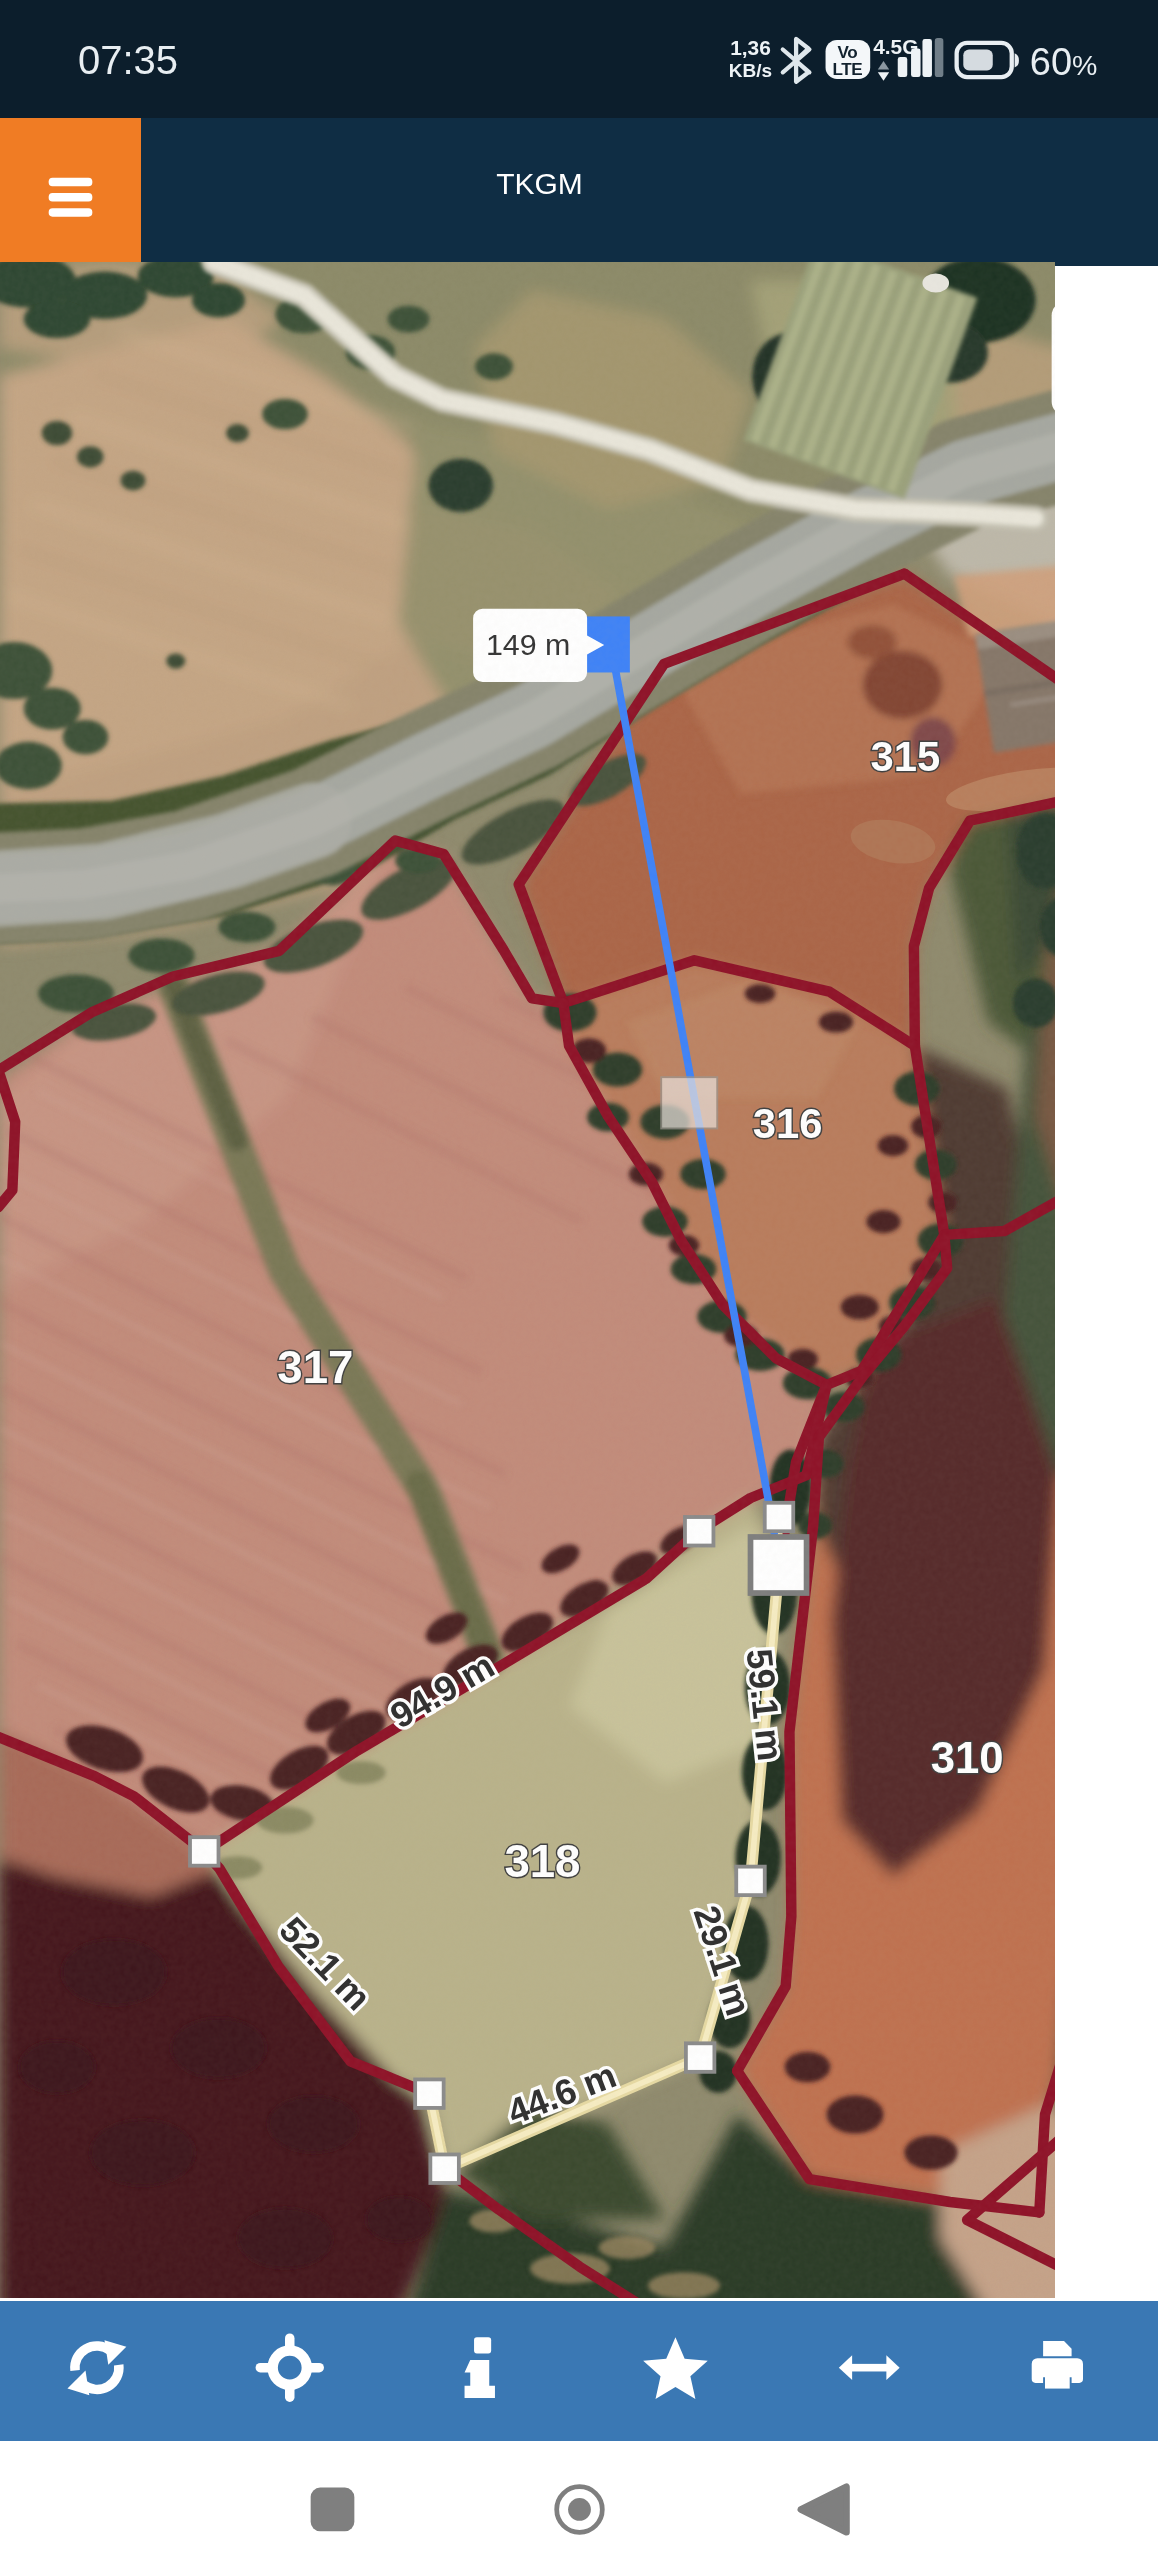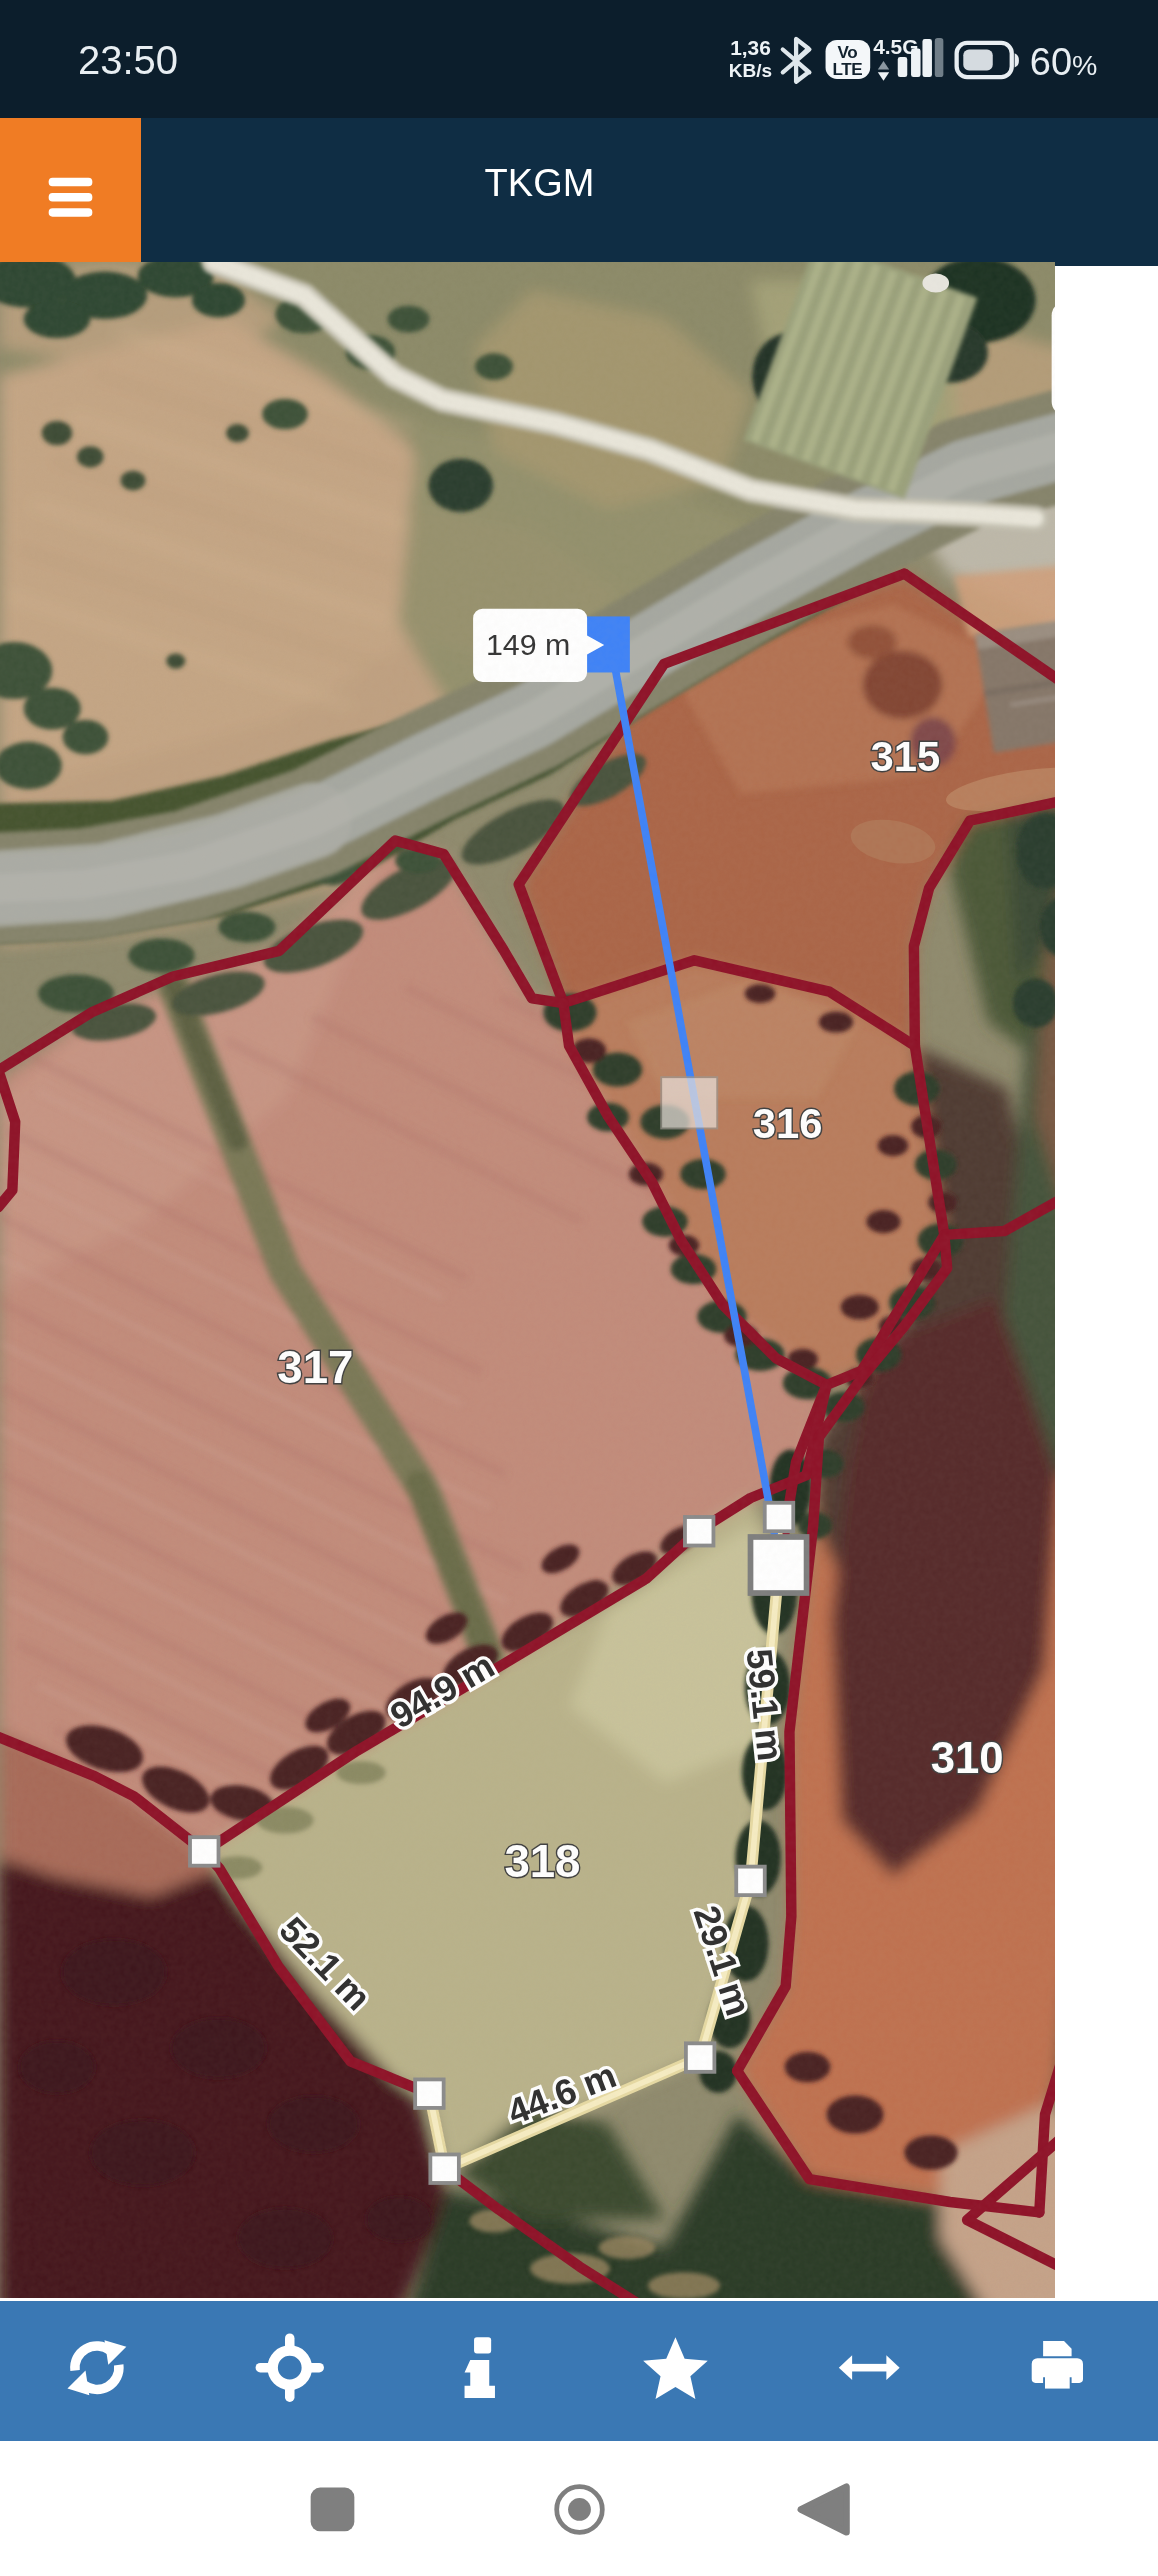--- a/index.html
+++ b/index.html
@@ -3,21 +3,21 @@
 <style>
   html,body { margin:0; padding:0; }
   body { width:1159px; height:2576px; position:relative; overflow:hidden;
          font-family:"Liberation Sans", sans-serif; background:#ffffff; }
   .abs { position:absolute; }
 </style></head>
 <body>
 
 <div class="abs" style="left:0;top:0;width:1159px;height:118px;background:#0c1e2c">
 
-<div style="position:absolute;left:78px;top:40px;font-size:40px;line-height:40px;font-weight:400;color:#e8eef2">23:50</div>
+<div style="position:absolute;left:78px;top:40px;font-size:40px;line-height:40px;font-weight:400;color:#e8eef2">07:35</div>
 
 <svg style="position:absolute;left:665px;top:0" width="494" height="118" viewBox="0 0 520 124">
 
   <g font-family="Liberation Sans, sans-serif" font-weight="bold" fill="#eef3f6" text-anchor="middle">
     <text x="90" y="58" font-size="22">1,36</text>
     <text x="90" y="81" font-size="20">KB/s</text>
   </g>
 
   <g stroke="#dfe7ec" stroke-width="4.5" fill="none" stroke-linejoin="round" stroke-linecap="round">
     <path d="M 124 52 L 152 76 M 124 76 L 152 52 M 138 41 L 138 86 M 138 41 L 151 51 L 138 63 M 138 64 L 151 76 L 138 86"></path>
@@ -51,21 +51,21 @@
 <svg width="141" height="148" viewBox="0 0 148 156">
 
 <g fill="#ffffff">
         <rect x="51" y="63" width="46" height="9" rx="4"></rect>
         <rect x="51" y="79" width="46" height="9" rx="4"></rect>
         <rect x="51" y="95" width="46" height="9" rx="4"></rect>
       </g>
 </svg>
 </div>
 
-<div class="abs" style="left:0;top:156px;width:1056px;text-align:center;color:#fff;font-size:38px;line-height:55px;padding-left:23px;box-sizing:border-box">
+<div class="abs" style="left:0;top:156px;width:1056px;text-align:center;color:#fff;font-size:30px;line-height:55px;padding-left:23px;box-sizing:border-box">
 
 <div>TKGM</div>
 
 </div>
 
 <div class="abs" style="left:0;top:262px;width:1055px;height:2036px;overflow:hidden">
 <svg width="1159" height="2036" viewBox="0 0 1220 2143">
 <defs>
 <filter id="b2" x="-20%" y="-20%" width="140%" height="140%">
           <feGaussianBlur stdDeviation="2"></feGaussianBlur>

